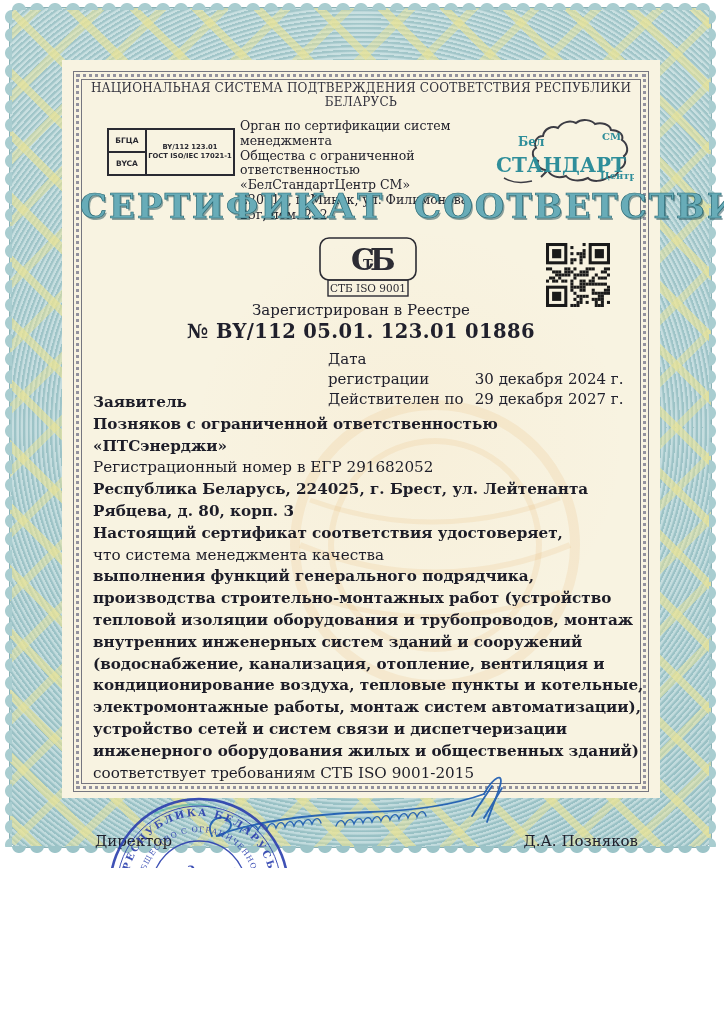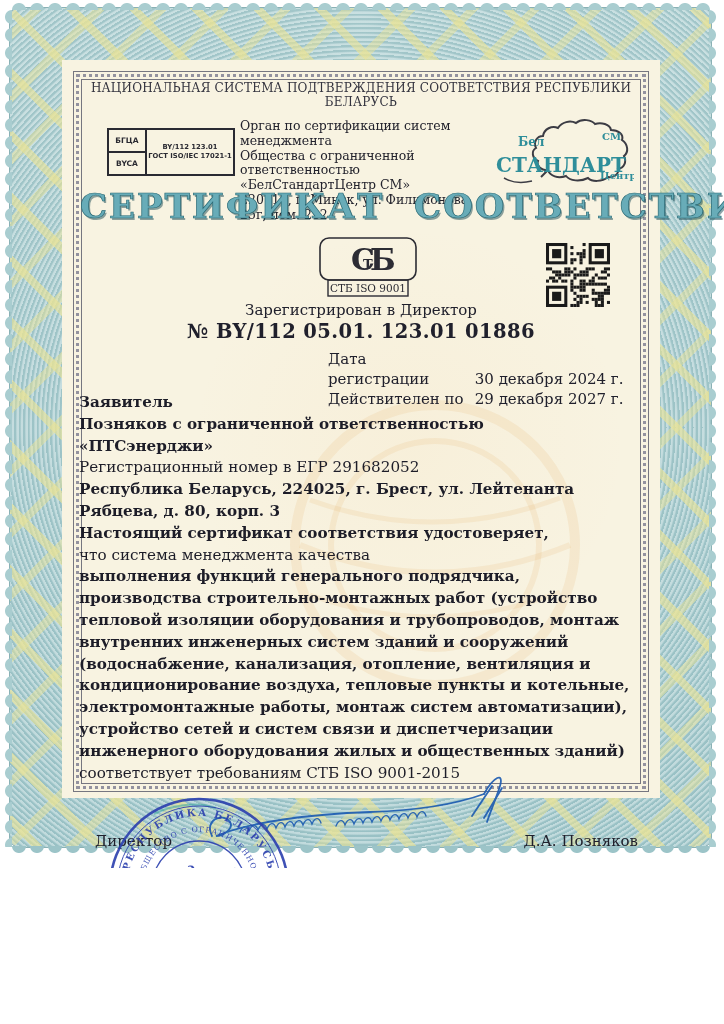--- a/index.html
+++ b/index.html
@@ -35,21 +35,21 @@
   .org{left:240px;width:250px;top:119px;font-size:12.5px;line-height:14.8px;color:#22222c;}
   .org .b{font-weight:normal;}
   .title{left:80px;right:82px;top:186px;text-align:center;font-weight:bold;font-size:34px;letter-spacing:2px;word-spacing:16px;
     color:#68acb8;-webkit-text-stroke:.7px #2a6b77;text-shadow:1.5px 1.5px 0 rgba(28,76,86,.5);white-space:nowrap;}
   .stb{left:315px;top:236px;}
   .qr{left:546px;top:243px;}
   .reg-label{left:80px;right:82px;top:301px;text-align:center;font-size:15px;}
   .reg-num{left:80px;right:82px;top:320px;text-align:center;font-size:19.5px;font-weight:bold;letter-spacing:.4px;}
   .dates{left:328px;top:349px;font-size:15px;line-height:20px;}
   .dates .lab{display:inline-block;width:142px;}
-  .body-text{left:79px;top:392px;width:552px;font-size:15.2px;line-height:21.8px;color:#1d1d28;}
+  .body-text{left:93px;top:392px;width:552px;font-size:15.2px;line-height:21.8px;color:#1d1d28;}
   .bline.b{font-weight:bold;}
   .sig-row{left:95px;right:86px;top:832px;font-size:15px;display:flex;justify-content:space-between;z-index:4;}
   .serial{left:250px;top:947px;width:238px;height:42px;z-index:6;border:2px solid #6f9f9d;border-radius:5px;background:#cfe8e3;
     box-shadow:inset 0 0 0 2px #eaf5f1, inset 0 0 0 3px #7aa8a4;display:flex;align-items:center;justify-content:center;
     font-family:"DejaVu Sans Mono",monospace;font-weight:bold;font-size:20px;color:#b04b5e;letter-spacing:2px;}
   .serial .num{letter-spacing:5px;margin-left:14px;}
   .wm{left:0;top:0;z-index:1;pointer-events:none;}
   .stamp{left:103px;top:792px;z-index:5;opacity:.9;}
   .signature{left:140px;top:770px;z-index:5;}
   svg text{font-family:"DejaVu Serif",serif;}
@@ -241,21 +241,21 @@
       <rect x="1" y="1" width="5" height="5" fill="#f8f3e1"></rect>
       <rect x="2" y="2" width="3" height="3" fill="#1a1a1a"></rect>
       <rect x="14" y="0" width="7" height="7" fill="#1a1a1a"></rect>
       <rect x="15" y="1" width="5" height="5" fill="#f8f3e1"></rect>
       <rect x="16" y="2" width="3" height="3" fill="#1a1a1a"></rect>
       <rect x="0" y="14" width="7" height="7" fill="#1a1a1a"></rect>
       <rect x="1" y="15" width="5" height="5" fill="#f8f3e1"></rect>
       <rect x="2" y="16" width="3" height="3" fill="#1a1a1a"></rect>
     </svg>
 
-  <div class="abs reg-label">Зарегистрирован в Директор</div>
+  <div class="abs reg-label">Зарегистрирован в Реестре</div>
   <div class="abs reg-num">№ BY/112 05.01. 123.01 01886</div>
   <div class="abs dates">
     <div>
       <span class="lab">Дата регистрации</span>
       <span>30 декабря 2024 г.</span>
     </div>
     <div>
       <span class="lab">Действителен по</span>
       <span>29 декабря 2027 г.</span>
     </div>

